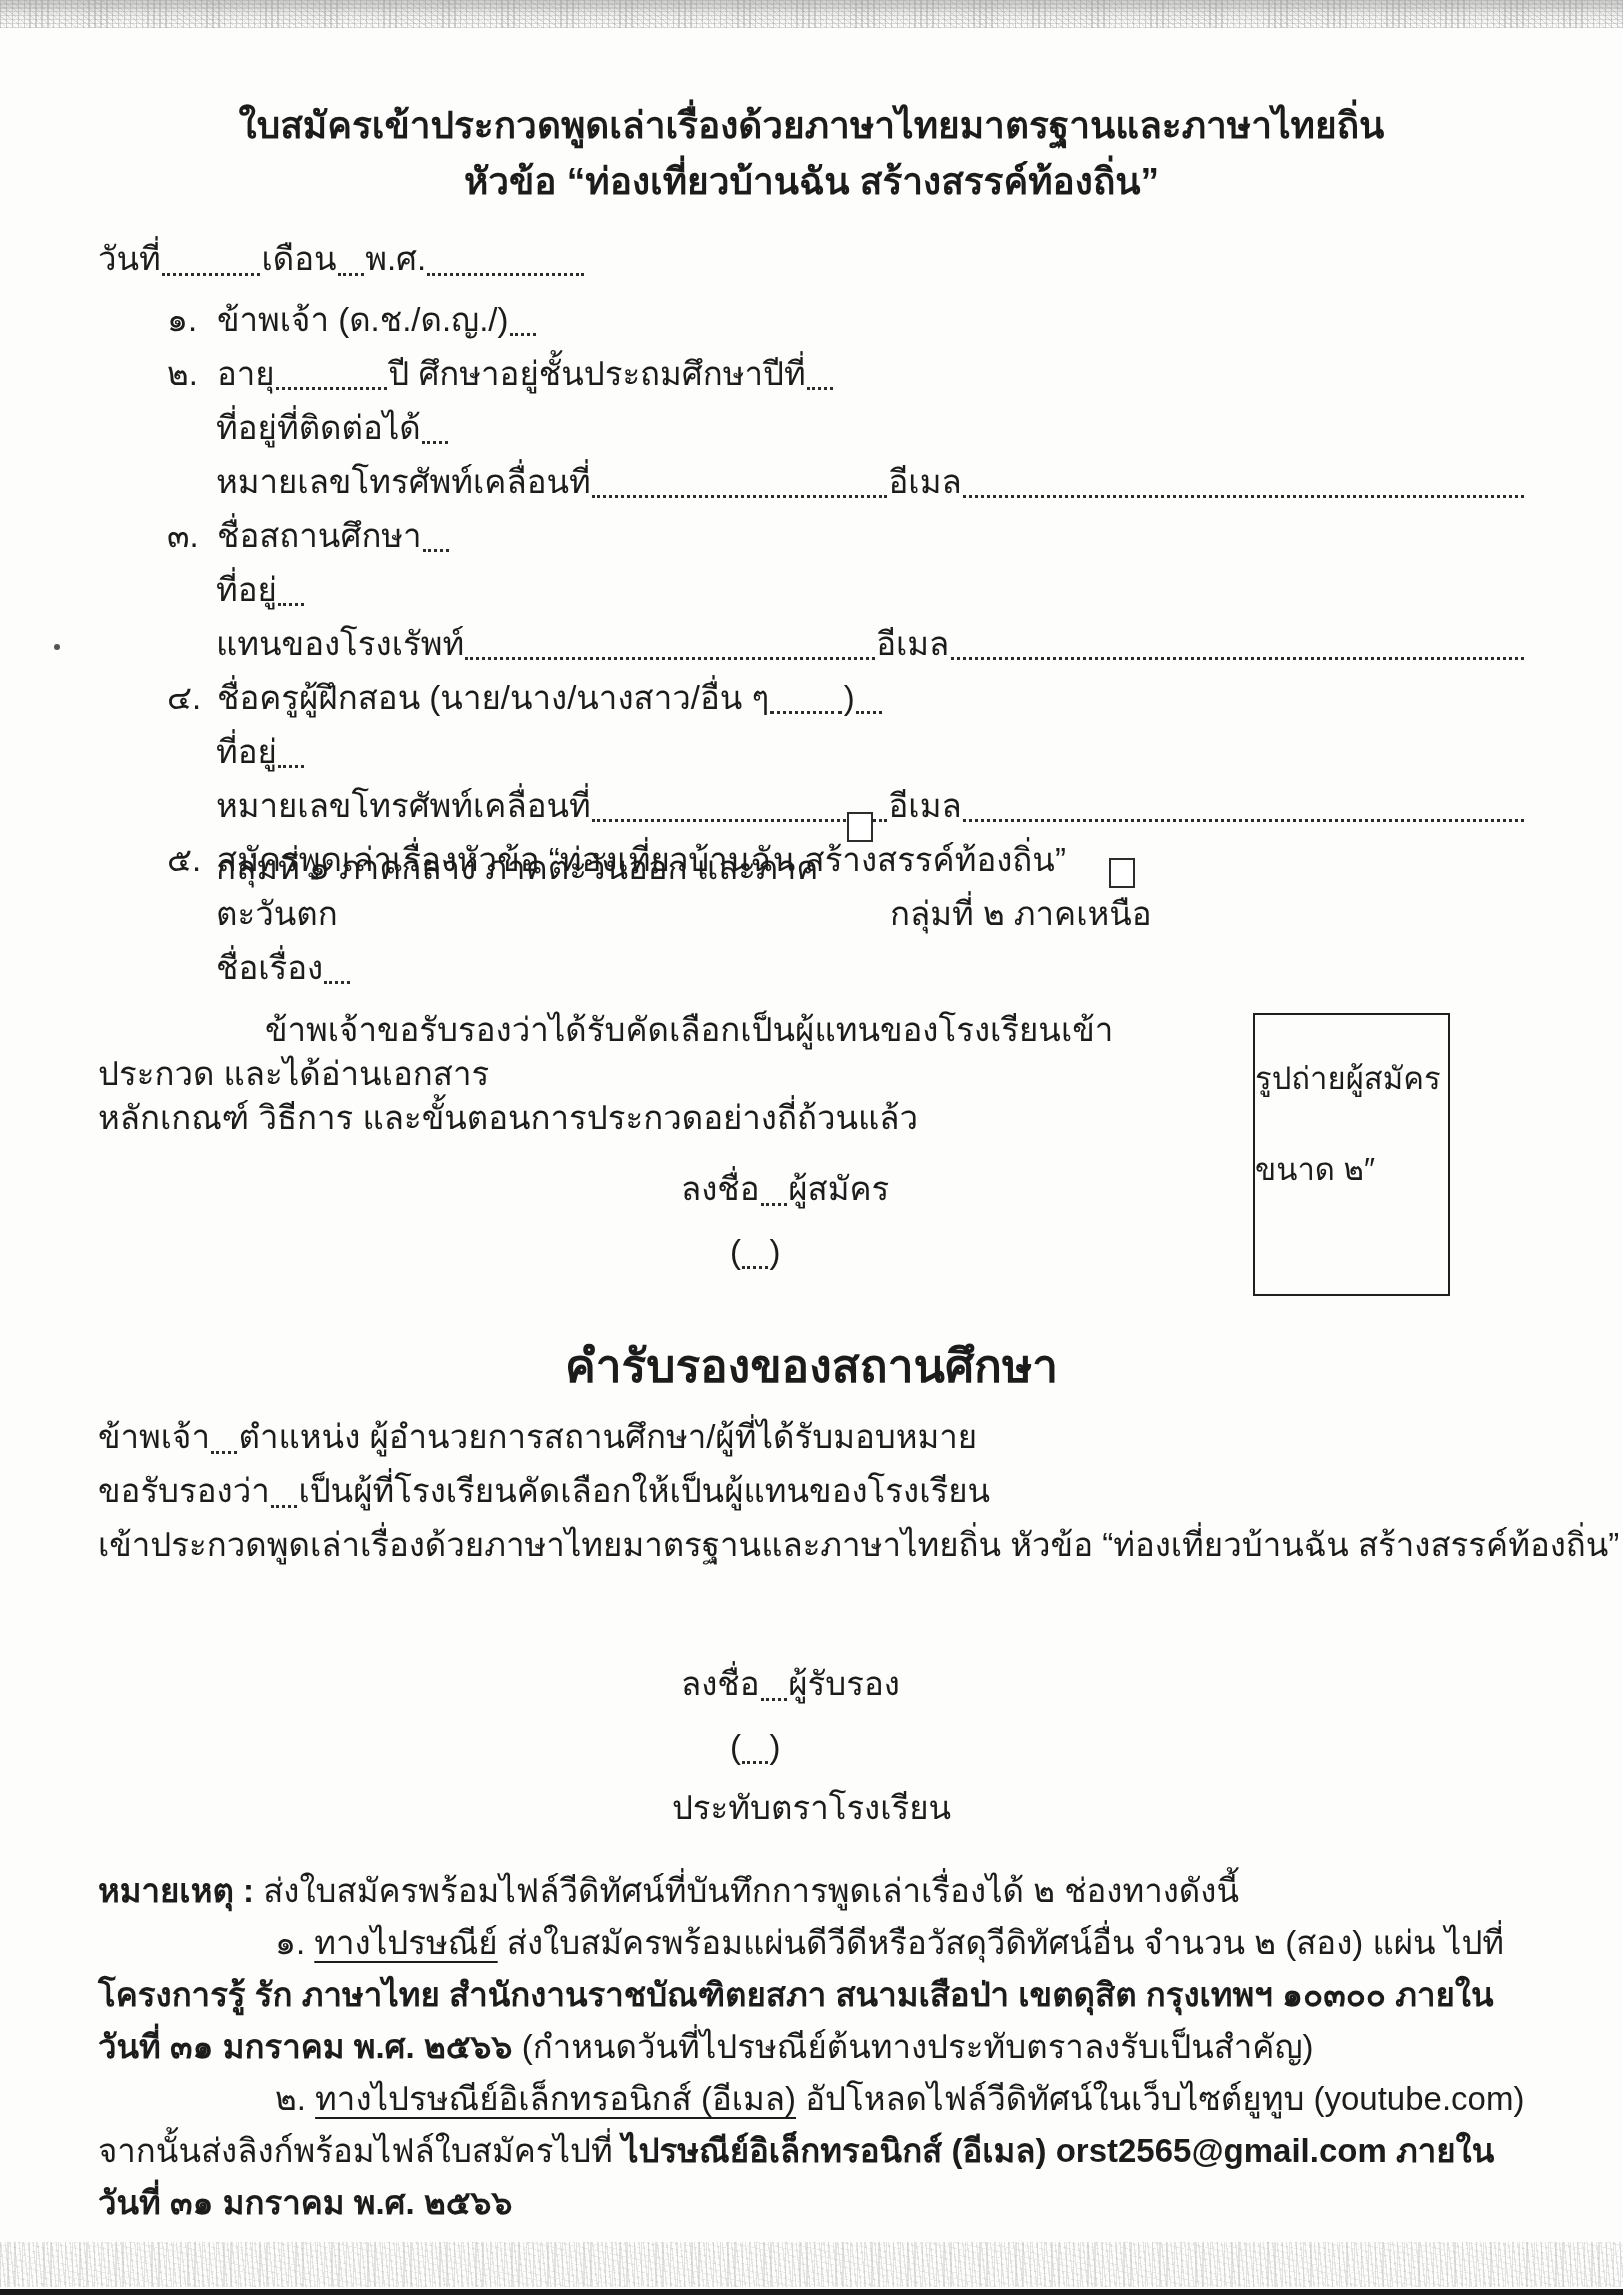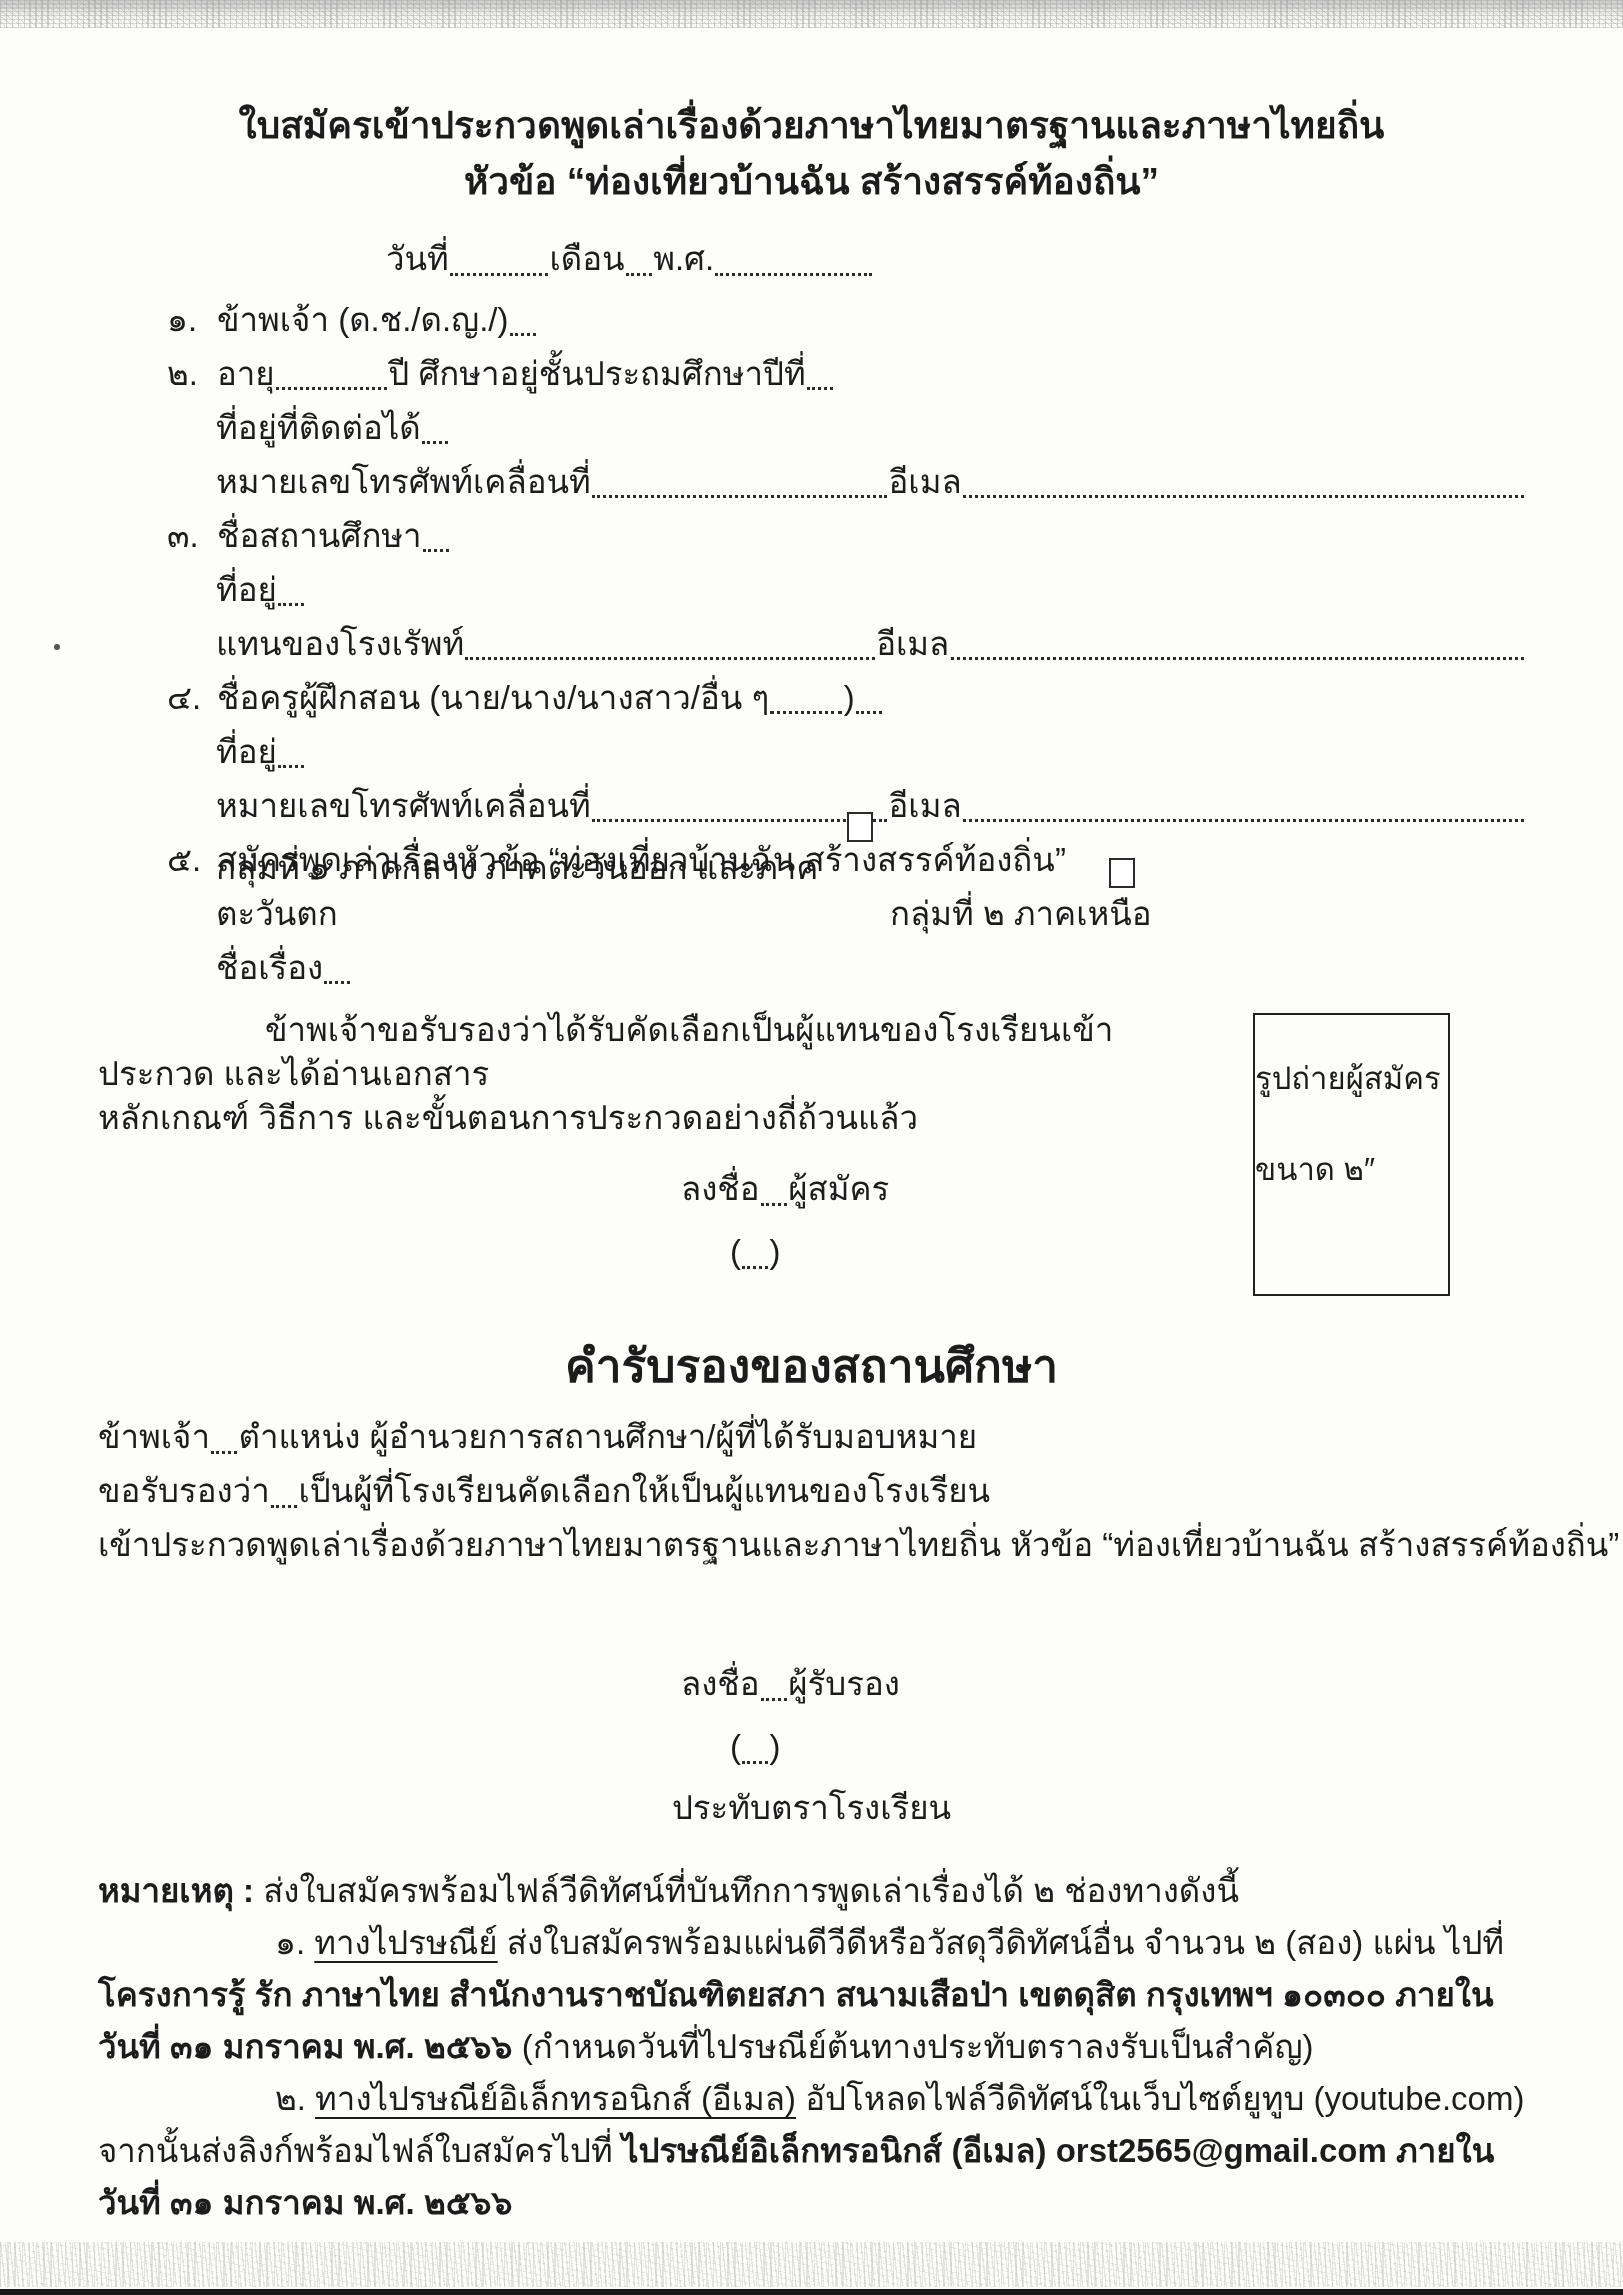--- a/index.html
+++ b/index.html
@@ -38,21 +38,21 @@
   .title { text-align:center; font-weight:bold; font-size:37px; height:56px; line-height:56px; }
 
   .row { display:flex; align-items:flex-end; height:54px; line-height:46px; white-space:nowrap; }
   .row > span { flex:0 0 auto; }
   .dots { flex:1 1 0; border-bottom:3.3px dotted #2c2c2c; margin:0 1.3px 6.5px 1.3px; min-width:26px; }
   .dots.fixed { flex:0 0 auto; }
   .ind-num { padding-left:69px; }
   .ind-num .num { width:50px; }
   .ind-sub { padding-left:118px; }
 
-  .date-row { margin-left:288px; width:864px; }
+  .date-row { width:864px; }
 
   .cb-row { display:flex; align-items:flex-end; height:54px; line-height:46px; padding-left:118px; }
   .cb-col { display:flex; align-items:flex-end;flex-direction:column; }
   .cb-col.c1 { width:674px; }
   .checkbox { width:26px; height:30px; border:2px solid #2c2c2c; margin-right:17px; background:#fff; flex:0 0 auto; position:relative; top:-2.6px; }
 
   .para { line-height:44px; }
   .decl { width:1126px; margin-top:17px; }
   .decl .l1 { text-indent:167px; }
 

